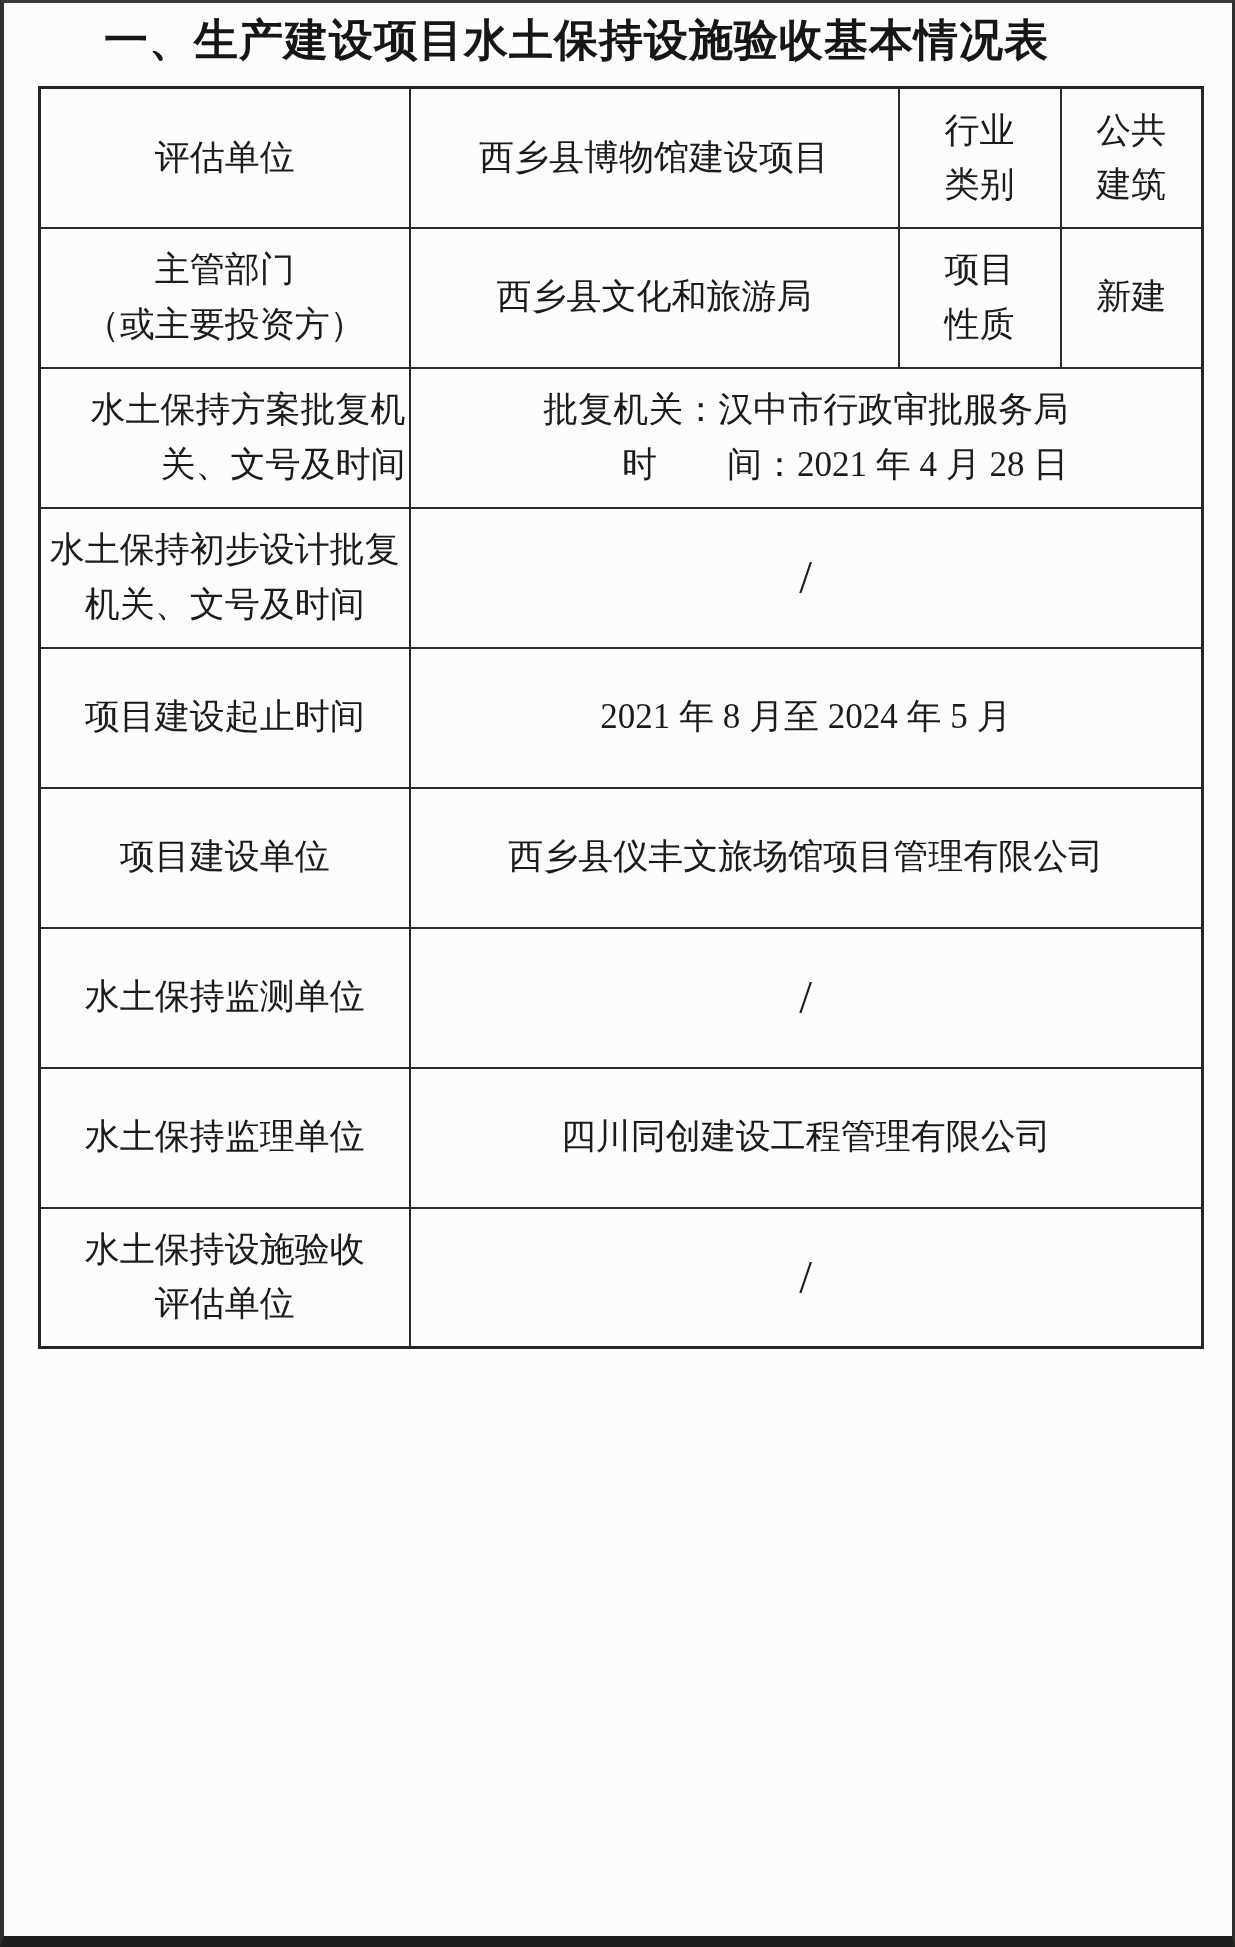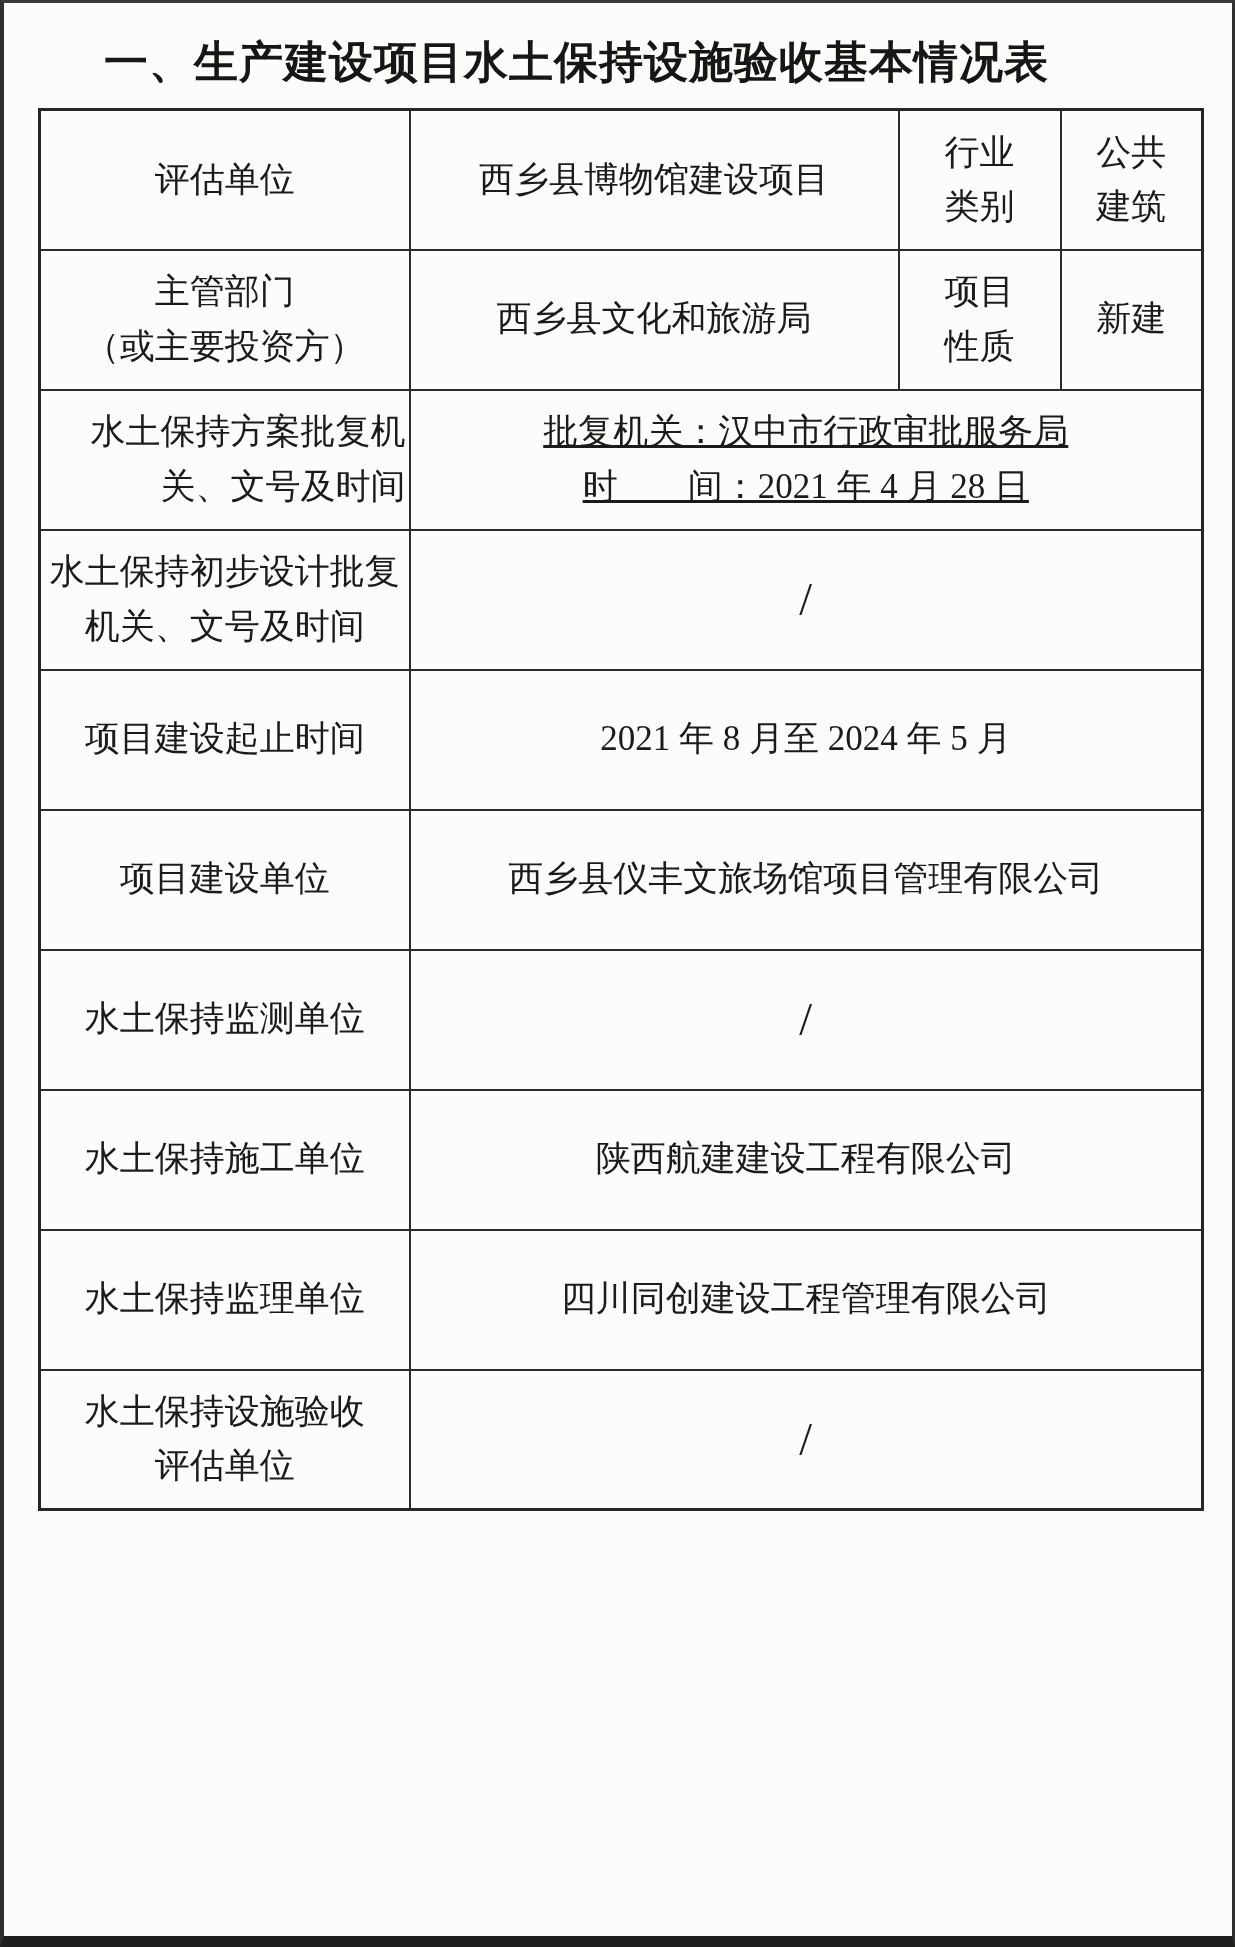--- a/index.html
+++ b/index.html
@@ -10,21 +10,21 @@
     height: 1947px;
     background: #fcfcfa;
     border-top: 3px solid #3a3a38;
     border-left: 4px solid #30302e;
     border-right: 3px solid #30302e;
     border-bottom: 11px solid #1f1f1d;
     font-family: "Liberation Serif", "DejaVu Serif", serif;
     color: #1b1b1b;
     overflow: hidden;
   }
-  .content { padding: 26px 0 0 34px; }
+  .content { padding: 4px 0 0 34px; }
   .title {
     margin: 4px 0 16px 66px;
     font-size: 44px;
     font-weight: 700;
     letter-spacing: 1px;
     color: #161616;
     white-space: nowrap;
   }
   table.info-table {
     border-collapse: collapse;
@@ -41,21 +41,21 @@
     border: 2px solid #2b2b29;
     text-align: center;
     vertical-align: middle;
     font-size: 35px;
     line-height: 1.55;
     padding: 2px 3px;
     white-space: pre-line;
     color: #1b1b1b;
   }
   td.left { text-align: right; padding-left: 5px; }
-  .block-left { display: inline-block; text-align: center; white-space: pre-line; text-decoration: underline; }
+  .block-left { display: inline-block; text-align: right; white-space: pre-line; }
   td.slash { font-size: 46px; font-weight: 400; }
 </style>
 </head>
 <body>
 
 <div class="page">
   <div class="content">
 
     <h1 class="title">一、生产建设项目水土保持设施验收基本情况表</h1>
 
@@ -110,24 +110,20 @@
           <td colspan="3">西乡县仪丰文旅场馆项目管理有限公司</td>
         </tr>
 
 
 
         <tr class="row">
           <td>水土保持监测单位</td>
           <td colspan="3" class="slash">/</td>
         </tr>
 
-        <tr class="row">
-          <td>水土保持施工单位</td>
-          <td colspan="3">陕西航建建设工程有限公司</td>
-        </tr>
 
         <tr class="row">
           <td>水土保持监理单位</td>
           <td colspan="3">四川同创建设工程管理有限公司</td>
         </tr>
 
         <tr class="row">
           <td>水土保持设施验收
 评估单位</td>
           <td colspan="3" class="slash">/</td>

